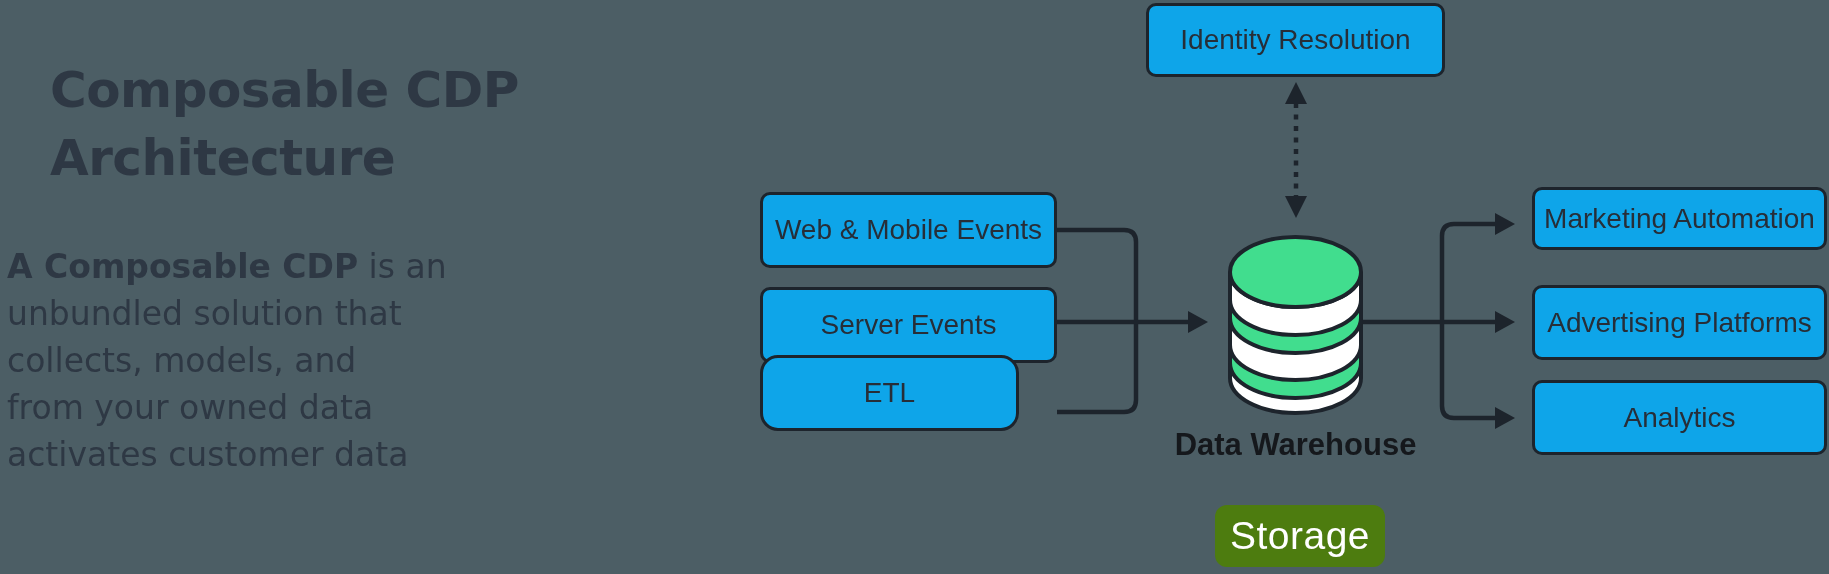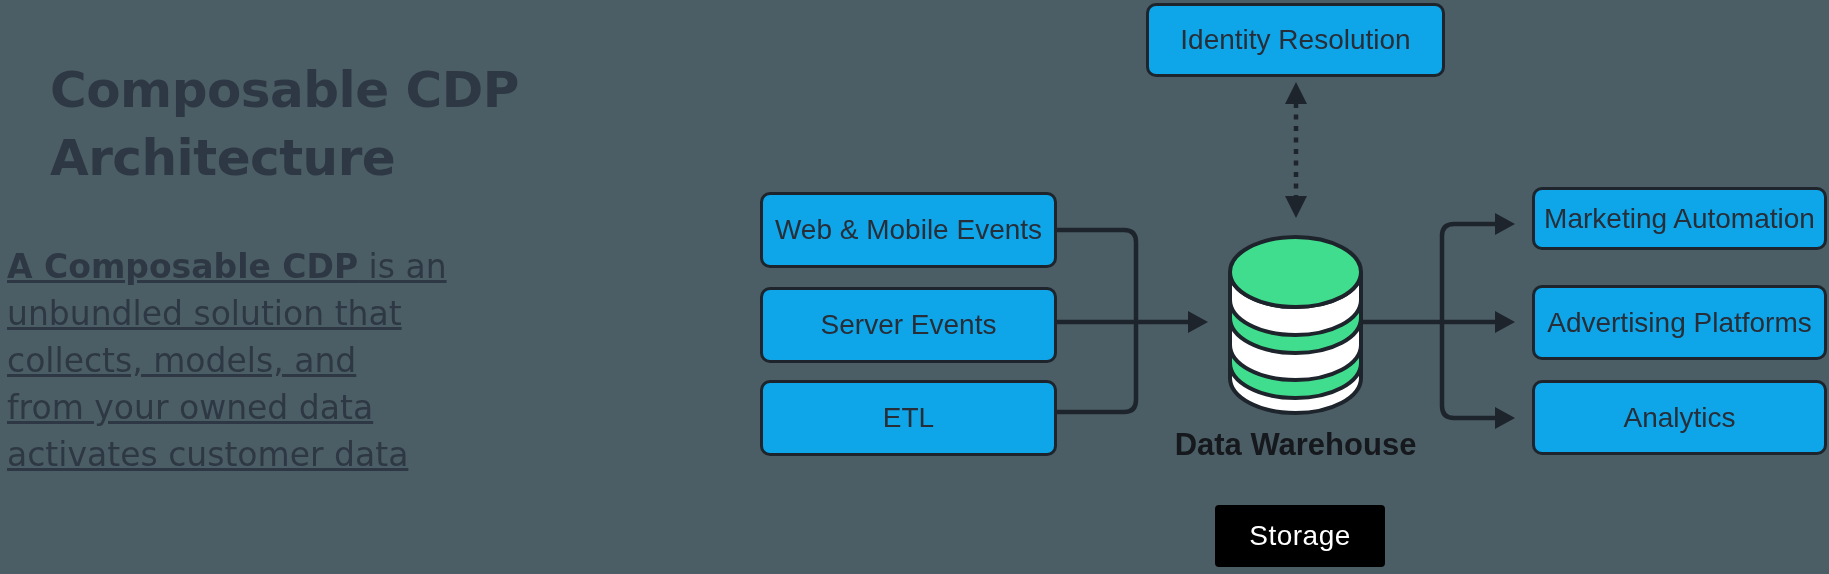--- a/index.html
+++ b/index.html
@@ -28,62 +28,61 @@
   }
   .intro {
     position: absolute;
     left: 7px;
     top: 243px;
     font-family: "DejaVu Sans", sans-serif;
     font-size: 33px;
     line-height: 47px;
     color: #2e3844;
     white-space: nowrap;
-    text-decoration: underline;
   }
   .intro b { font-weight: bold; }
 
   
   .node {
     position: absolute;
     box-sizing: border-box;
     background: #0ea5e9;
     border: 3px solid #1d242c;
     border-radius: 10px;
     display: flex;
     align-items: center;
     justify-content: center;
     font-size: 28px;
     color: #272e38;
     white-space: nowrap;
   }
   #identity-box   { left:1146px; top:3px;   width:299px; height:74px; }
   #src-box-0      { left:760px;  top:192px; width:297px; height:76px; }
   #src-box-1      { left:760px;  top:287px; width:297px; height:76px; }
-  #src-box-2      { left:760px;  top:380px; width:297px; height:76px; }
+  #src-box-2      { left:760px;  top:355px; width:259px; height:76px;border-radius:18px; }
   #dst-box-0      { left:1532px; top:187px; width:295px; height:63px; }
   #dst-box-1      { left:1532px; top:285px; width:295px; height:75px; }
   #dst-box-2      { left:1532px; top:380px; width:295px; height:75px; }
 
   .warehouse-label {
     position: absolute;
     left: 1146px; top: 427px; width: 299px;
     text-align: center;
     font-weight: bold;
     font-size: 31px;
     color: #15181c;
   }
   .storage-pill {
     position: absolute;
     left: 1215px; top: 505px; width: 170px; height: 62px;
-    background: #000000;
-    border-radius: 4px;
+    background: #4d7c0f;
+    border-radius: 12px;
     display: flex; align-items: center; justify-content: center;
     color: #ffffff;
-    font-size: 28px;
+    font-size: 39px;
     font-weight: 500;
     letter-spacing: 0.5px;
   }
 
   
   svg.overlay { position:absolute; left:0; top:0; pointer-events:none; }
   .wire   { fill:none; stroke:#1d242c; stroke-width:4.5px; }
   .wire-dashed { fill:none; stroke:#1d242c; stroke-width:4.5px; stroke-dasharray:5 6.5; }
   .arrowhead { fill:#1d242c; stroke:none; }
   .db-shape { stroke:#1d242c; stroke-width:4px; }

